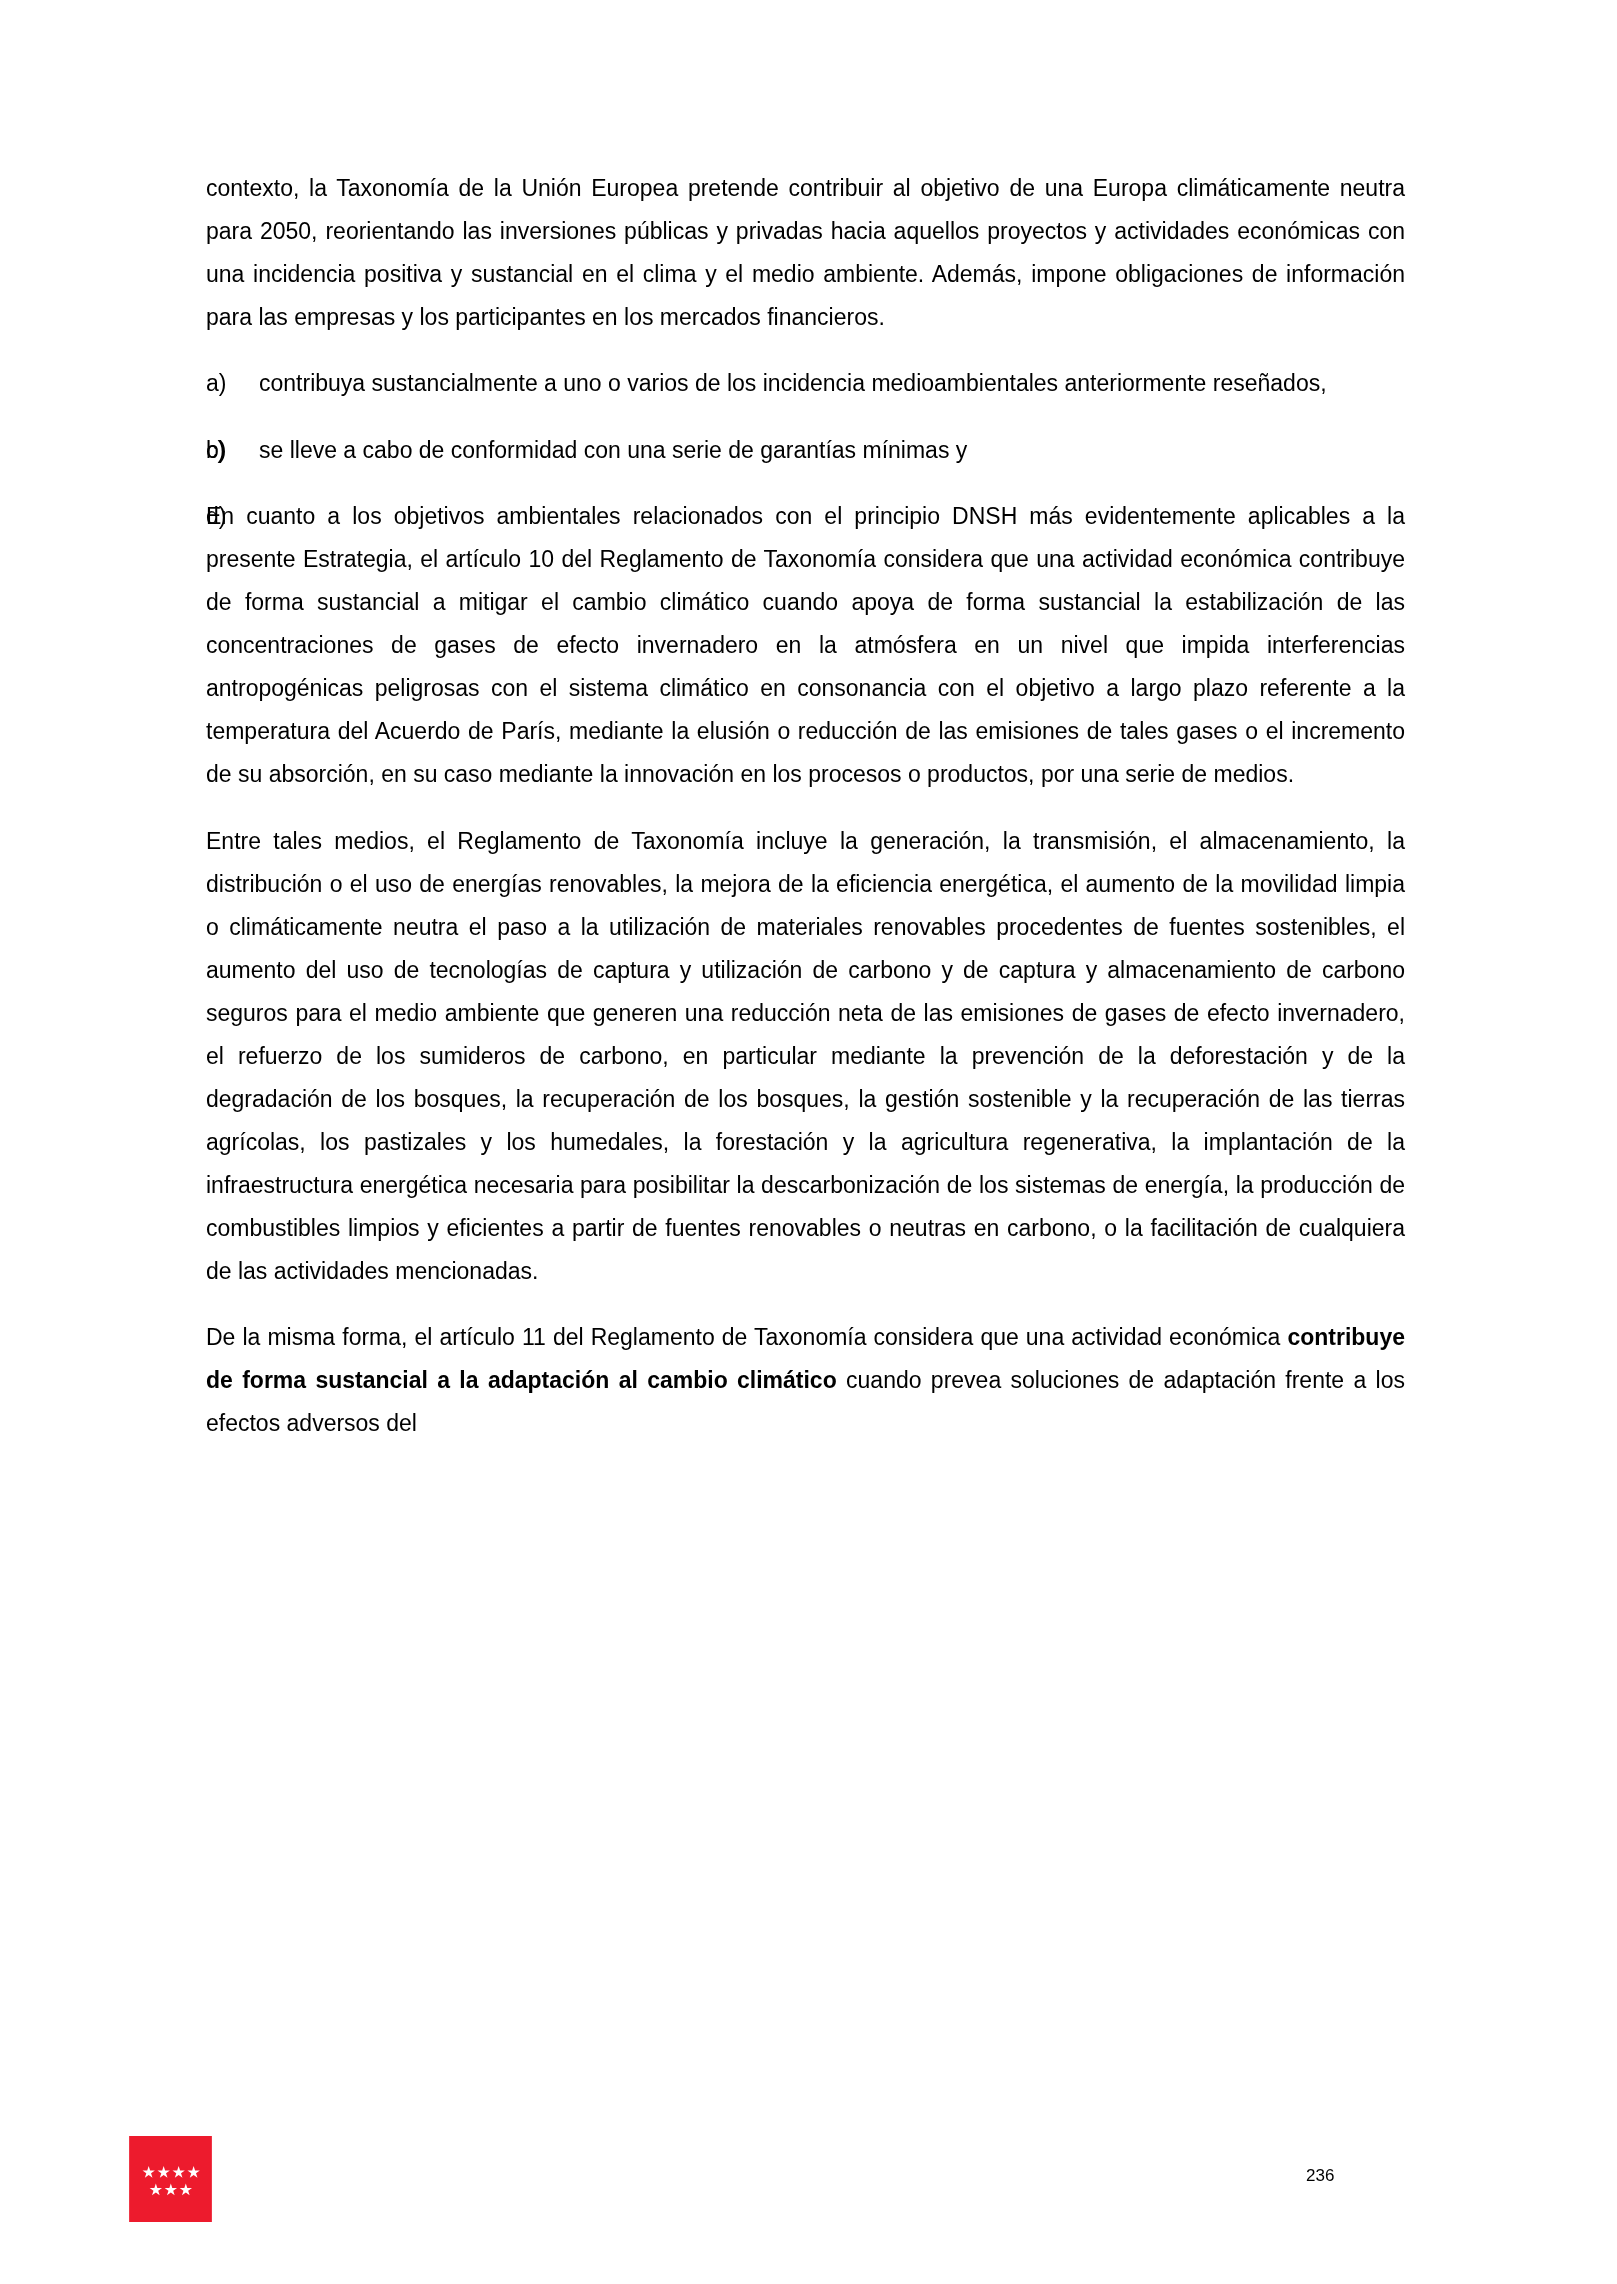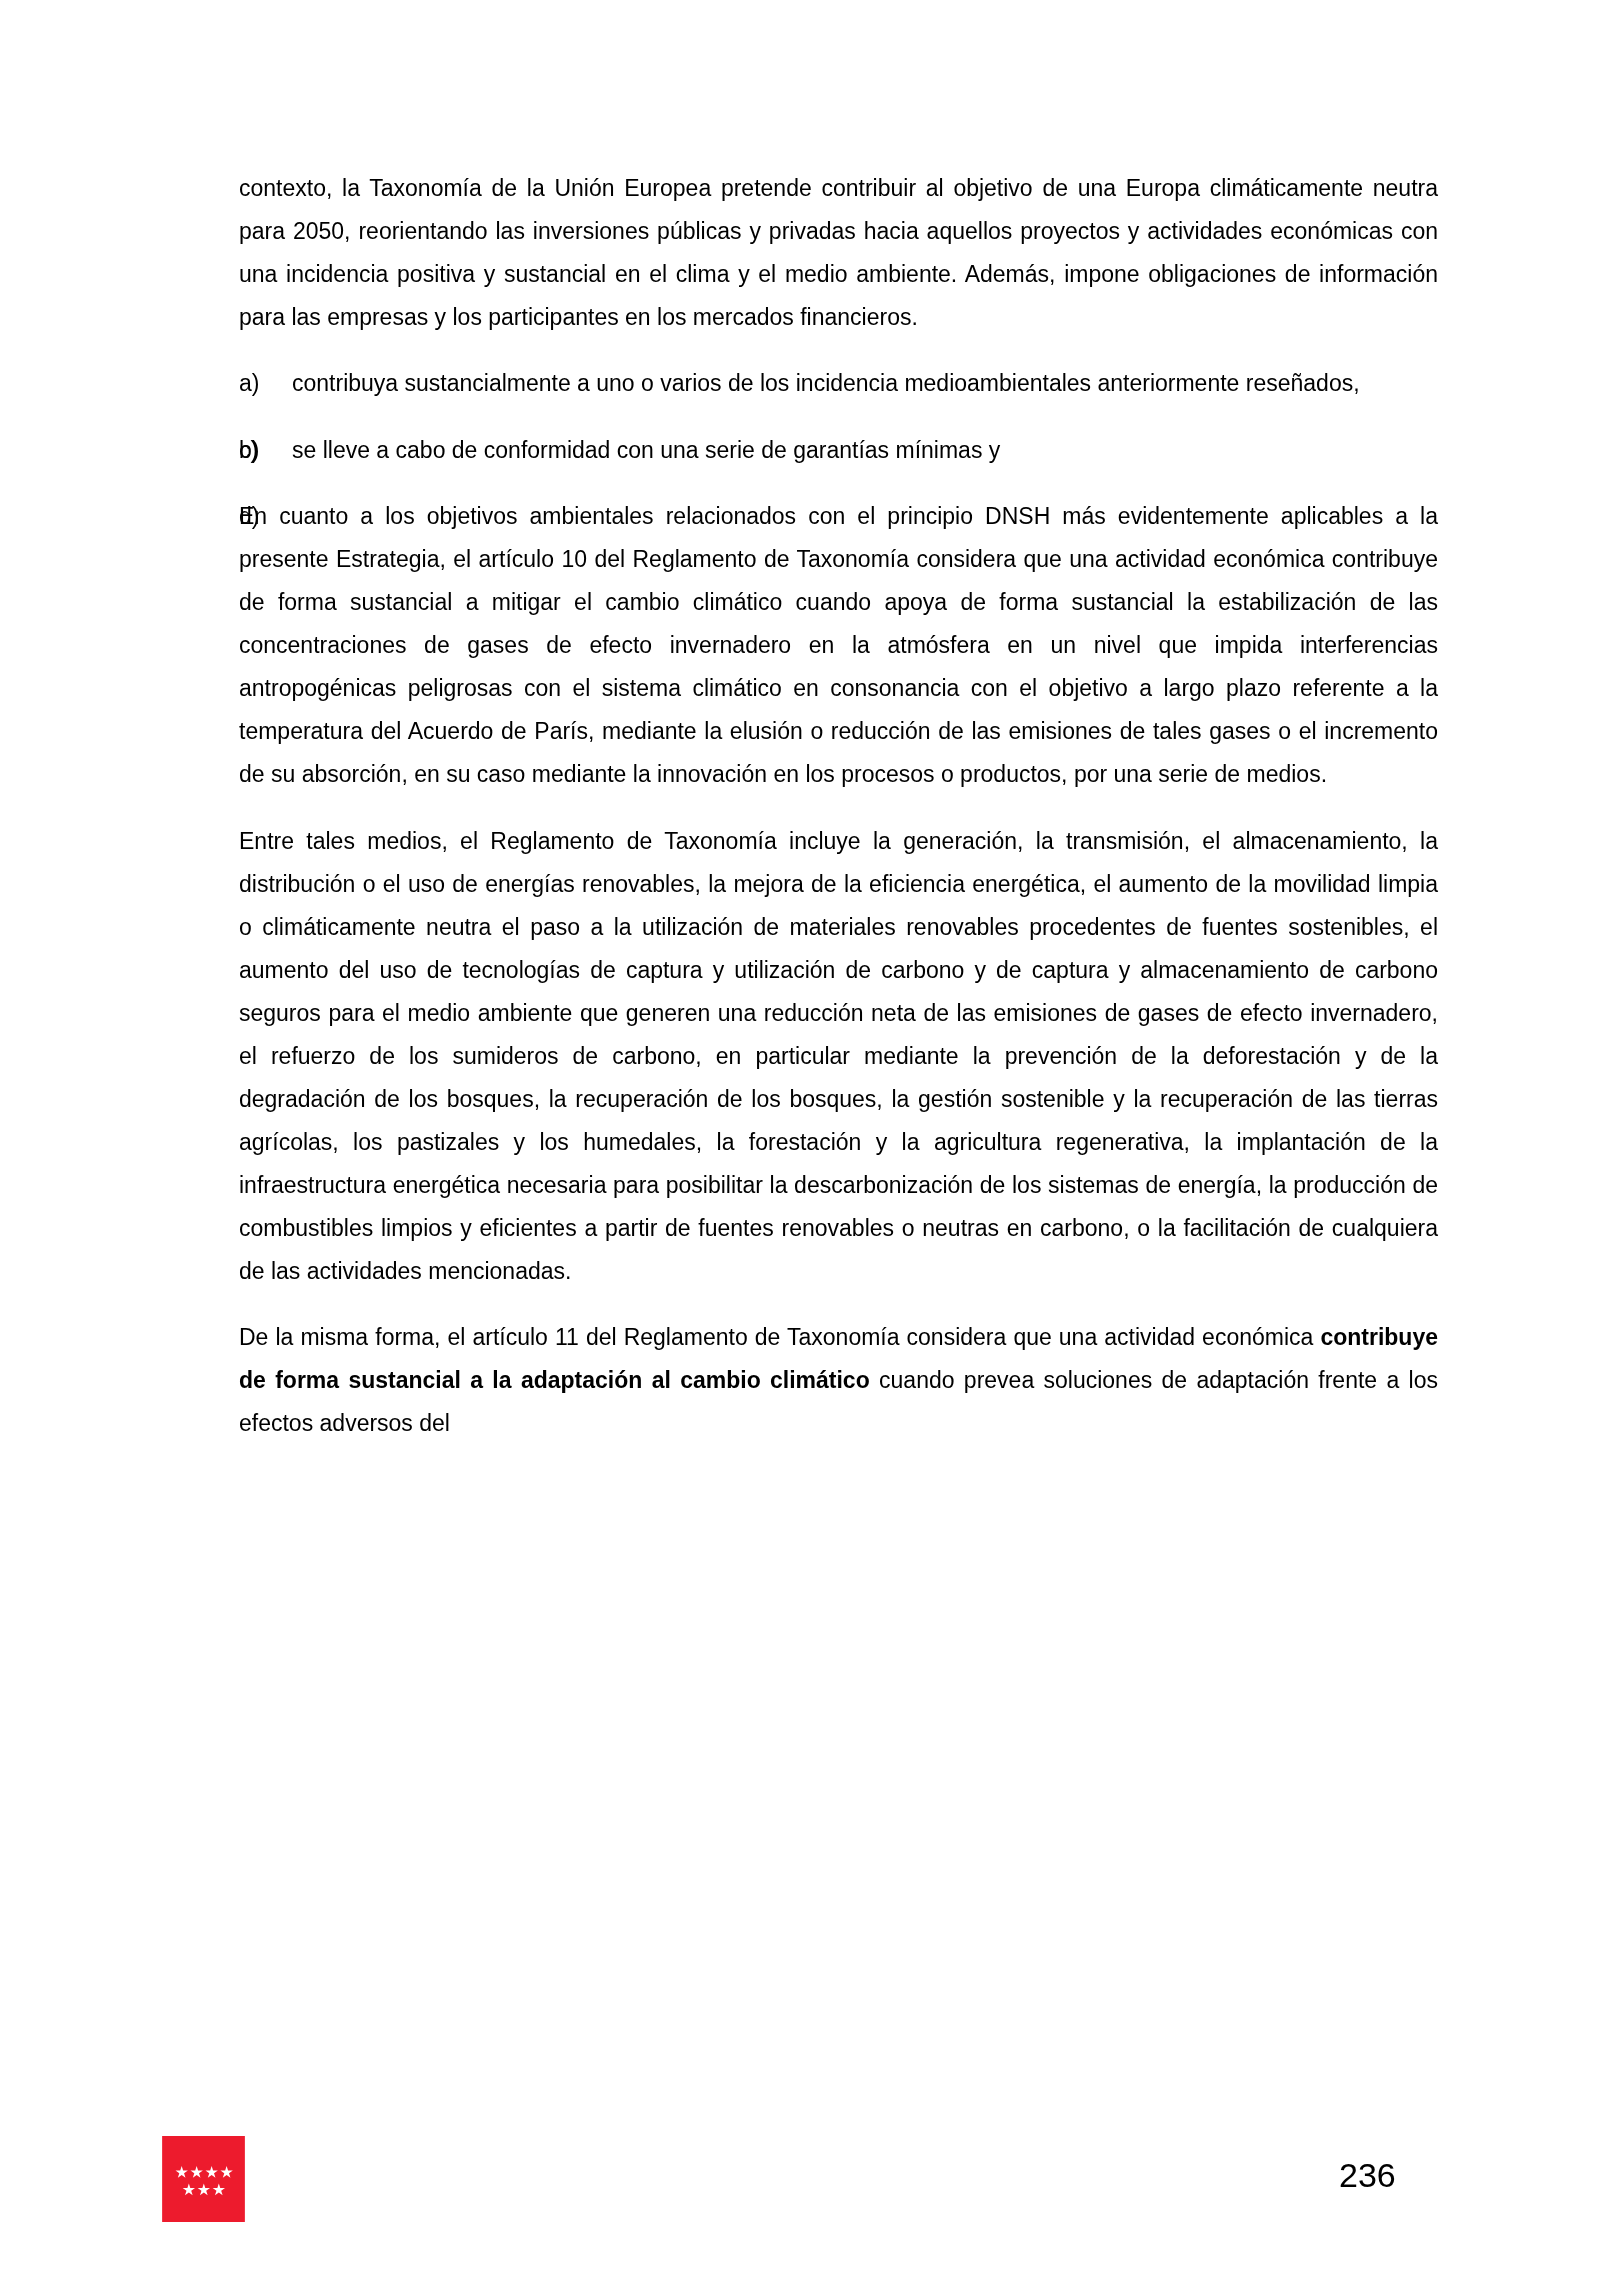--- a/index.html
+++ b/index.html
@@ -8,21 +8,20 @@
     background: #ffffff;
   }
   .page {
     position: relative;
     width: 1562px;
     height: 2284px;
     background: #ffffff;
     overflow: hidden;
     font-family: "Liberation Sans", sans-serif;
     color: #000000;
-    margin-left: 33px;
   }
   .content {
     position: absolute;
     left: 206px;
     top: 167px;
     width: 1199px;
     font-size: 23px;
     line-height: 43px;
     text-align: justify;
   }
@@ -54,21 +53,21 @@
     left: 318px;
     top: 2160px;
     font-size: 26px;
     line-height: 31px;
     white-space: nowrap;
   }
   .footer-pagenum {
     position: absolute;
     left: 1306px;
     top: 2160px;
-    font-size: 34px;
+    font-size: 17px;
     line-height: 31px;
   }
 </style>
 </head>
 <body>
 
 <div class="page">
 
   <div class="content">
 

